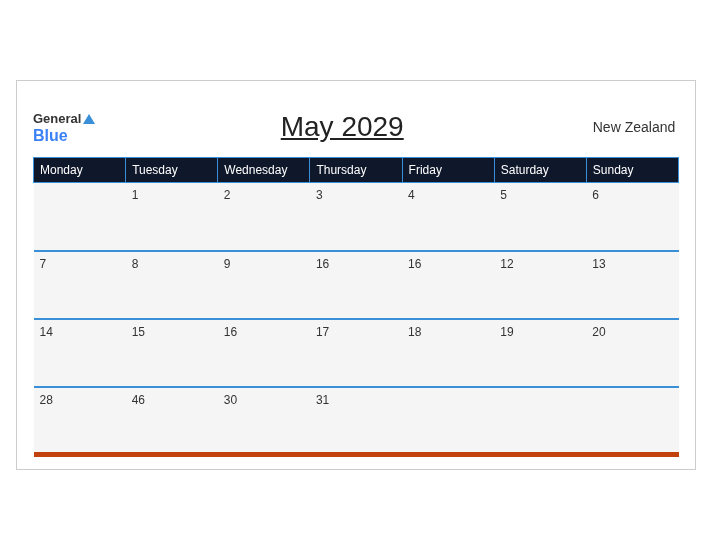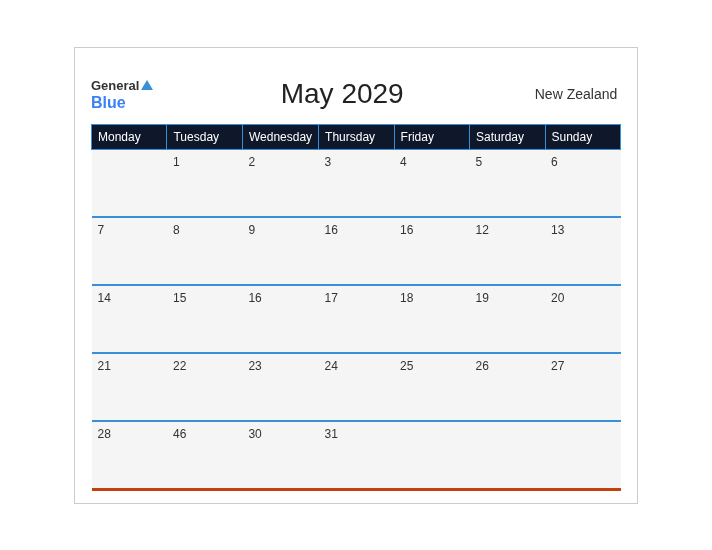--- a/index.html
+++ b/index.html
@@ -6,21 +6,21 @@
     body {
       width: 712px;
       height: 550px;
       background: #fff;
       font-family: Arial, sans-serif;
       display: flex;
       justify-content: center;
       align-items: center;
     }
     .calendar-container {
-      width: 564px;
+      width: 680px;
       background: #fff;
       border: 1px solid #ccc;
       padding: 28px 16px 12px 16px;
     }
     .calendar-header {
       display: flex;
       align-items: center;
       justify-content: space-between;
       margin-bottom: 12px;
     }
@@ -50,20 +50,21 @@
       border-bottom: 10px solid #3a8fd9;
       margin-left: 2px;
       vertical-align: middle;
     }
     .calendar-title {
       font-size: 28px;
       font-weight: normal;
       color: #222;
       text-align: center;
       flex: 1;
+      text-decoration: underline;
     }
     .country-label {
       font-size: 14px;
       color: #333;
       text-align: center;
       min-width: 90px;
     }
     .calendar-grid {
       width: 100%;
       border-collapse: collapse;
@@ -87,21 +88,21 @@
       background-color: #f5f5f5;
       border-bottom: 2px solid #3a8fd9;
       border-right: none;
       border-left: none;
       border-top: none;
     }
     .calendar-grid td.empty {
       background-color: #f5f5f5;
     }
     .calendar-grid tr:last-child td {
-      border-bottom: 3px solid #c2410c;
+      border-bottom: 5px solid #c2410c;
       margin-top: 36px;
     }
     .day-number {
       font-size: 12px;
       color: #333;
     }
   </style>
 </head>
 <body>
 
@@ -153,29 +154,20 @@
         <tr>
           <td><span class="day-number">14</span></td>
           <td><span class="day-number">15</span></td>
           <td><span class="day-number">16</span></td>
           <td><span class="day-number">17</span></td>
           <td><span class="day-number">18</span></td>
           <td><span class="day-number">19</span></td>
           <td><span class="day-number">20</span></td>
         </tr>
         <tr>
-          <td><span class="day-number">21</span></td>
-          <td><span class="day-number">22</span></td>
-          <td><span class="day-number">23</span></td>
-          <td><span class="day-number">24</span></td>
-          <td><span class="day-number">25</span></td>
-          <td><span class="day-number">26</span></td>
-          <td><span class="day-number">27</span></td>
-        </tr>
-        <tr>
           <td><span class="day-number">28</span></td>
           <td><span class="day-number">46</span></td>
           <td><span class="day-number">30</span></td>
           <td><span class="day-number">31</span></td>
           <td class="empty"></td>
           <td class="empty"></td>
           <td class="empty"></td>
         </tr>
       </tbody>
   </table>

